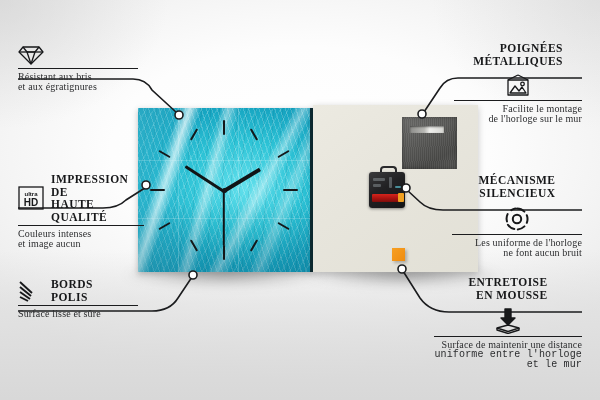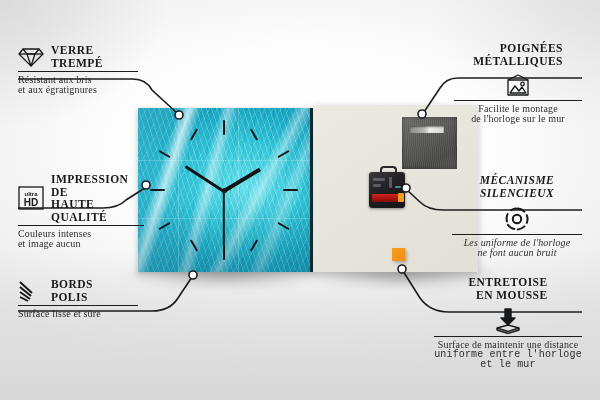--- a/index.html
+++ b/index.html
@@ -122,21 +122,21 @@
   .co-rule{height:1.4px;background:#1b1c1e;margin-top:2px;}
   .co-sub{
     font-size:10px;line-height:10.2px;color:#2c2d2f;margin-top:2.5px;
     letter-spacing:.15px;
   }
   .left .co-head{flex-direction:row;}
   .left .co-title{text-align:left;}
   .left .co-sub{text-align:left;}
   .right .co-head{flex-direction:column;justify-content:flex-end;}
   .right .co-title{text-align:right;}
-  .right .co-sub{text-align:center;}
+  .right .co-sub{text-align:right;}
   .ico{flex:0 0 auto;display:block;}
 
   #lines{position:absolute;left:0;top:0;width:600px;height:400px;pointer-events:none;}
 </style>
 </head>
 <body>
 
 <div id="stage">
 
   <div id="floor"></div>
@@ -219,24 +219,20 @@
     <div class="co-head">
       <svg class="ico" width="26" height="22" viewBox="0 0 26 22">
         <g fill="none" stroke="#17181a" stroke-width="1.3" stroke-linejoin="round">
           <path d="M5,3 L21,3 L25,8 L13,20 L1,8 Z"></path>
           <path d="M1,8 L25,8"></path>
           <path d="M5,3 L9,8 L13,20"></path>
           <path d="M21,3 L17,8 L13,20"></path>
           <path d="M9,8 L17,8"></path>
         </g>
       </svg>
-      <div>
-        <div class="co-title">VERRE</div>
-        <div class="co-title">TREMPÉ</div>
-      </div>
     </div>
     <div class="co-rule" style="width:120px;"></div>
     <div class="co-sub">Résistant aux bris</div>
     <div class="co-sub" style="margin-top:0;">et aux égratignures</div>
   </div>
 
   <div class="callout left" style="left:18px;top:173px;width:128px;">
     <div class="co-head">
       <svg class="ico" width="26" height="24" viewBox="0 0 26 24">
         <rect x="1" y="1" width="24" height="22" fill="none" stroke="#17181a" stroke-width="1.3"></rect>
@@ -285,21 +281,21 @@
           <path d="M6,19 L11,12 L15,17 L18,13 L22,19 Z"></path>
           <circle cx="18.5" cy="10" r="1.8"></circle>
         </g>
       </svg>
     </div>
     <div class="co-rule" style="width:128px;margin-left:auto;"></div>
     <div class="co-sub">Facilite le montage</div>
     <div class="co-sub" style="margin-top:0;">de l'horloge sur le mur</div>
   </div>
 
-  <div class="callout right" style="left:452px;top:174px;width:130px;font-style:italic;">
+  <div class="callout right" style="left:452px;top:174px;width:130px;">
     <div class="co-head">
       <div>
         <div class="co-title">MÉCANISME</div>
         <div class="co-title">SILENCIEUX</div>
       </div>
       <svg class="ico" width="26" height="26" viewBox="0 0 26 26">
         <g fill="none" stroke="#17181a" stroke-width="2" stroke-linecap="round" stroke-linejoin="round">
           <path d="M13,2.5 a10.5,10.5 0 0,1 7.4,3.1 M22.8,9.2 a10.5,10.5 0 0,1 0,7.6
                    M20.4,20.4 a10.5,10.5 0 0,1 -6.6,3.0 M10.3,23.0 a10.5,10.5 0 0,1 -6.4,-4.3
                    M3.0,15.5 a10.5,10.5 0 0,1 0.6,-7.4 M7.3,4.2 a10.5,10.5 0 0,1 4.0,-1.6"></path>

